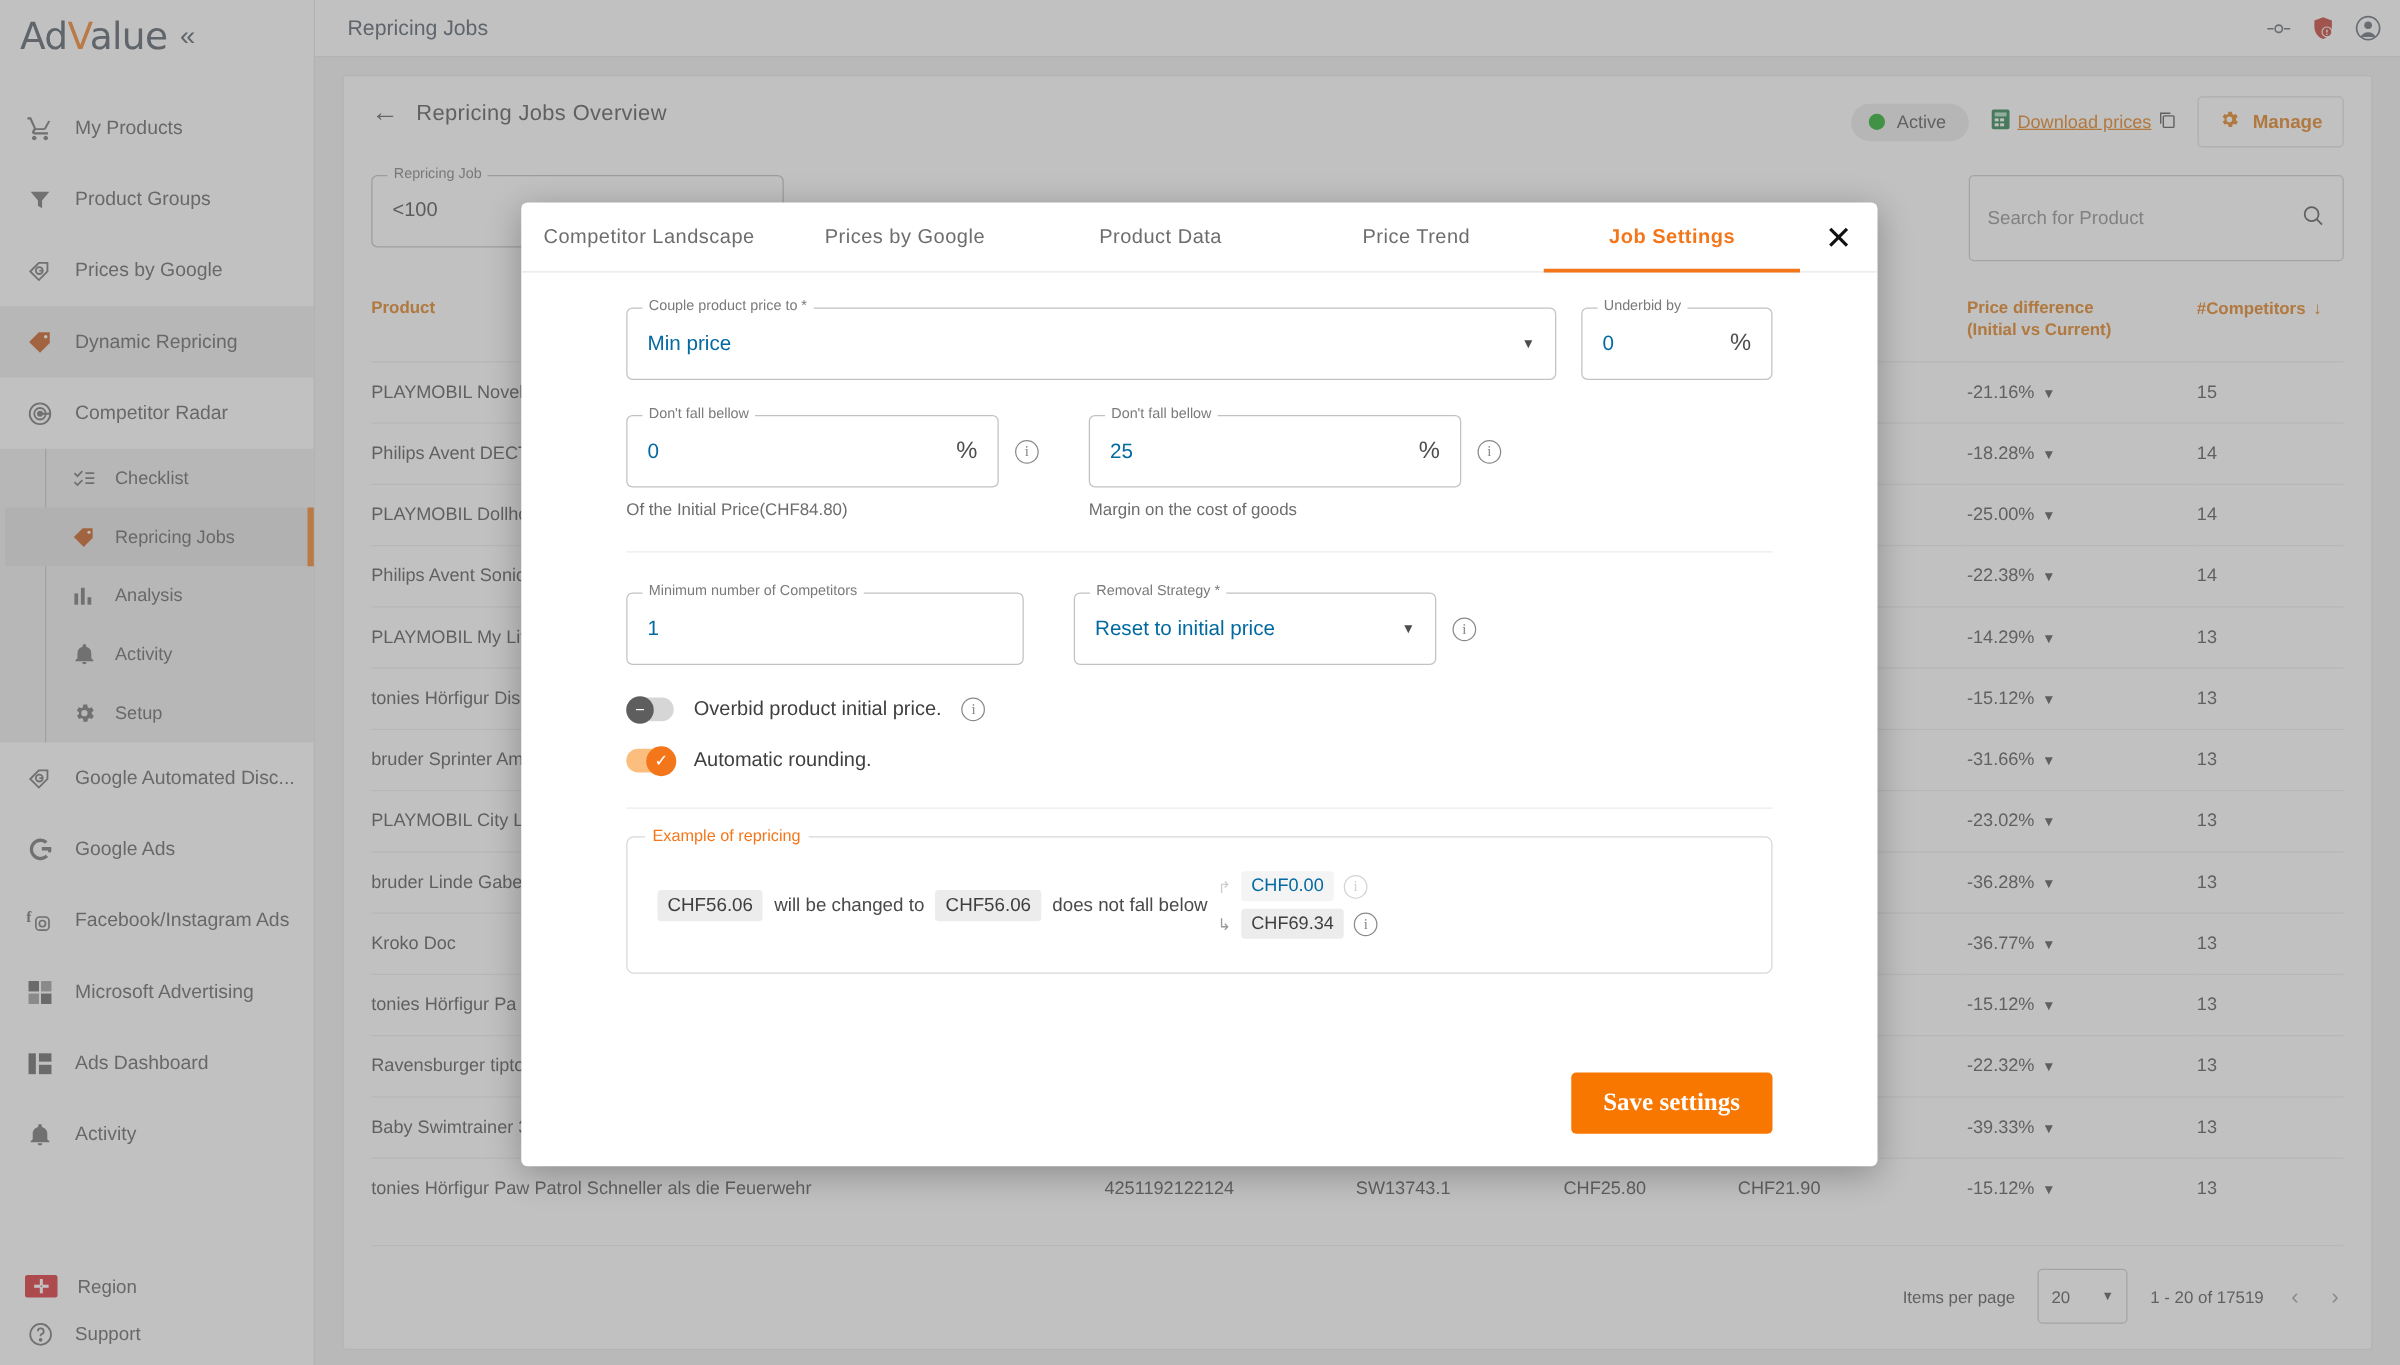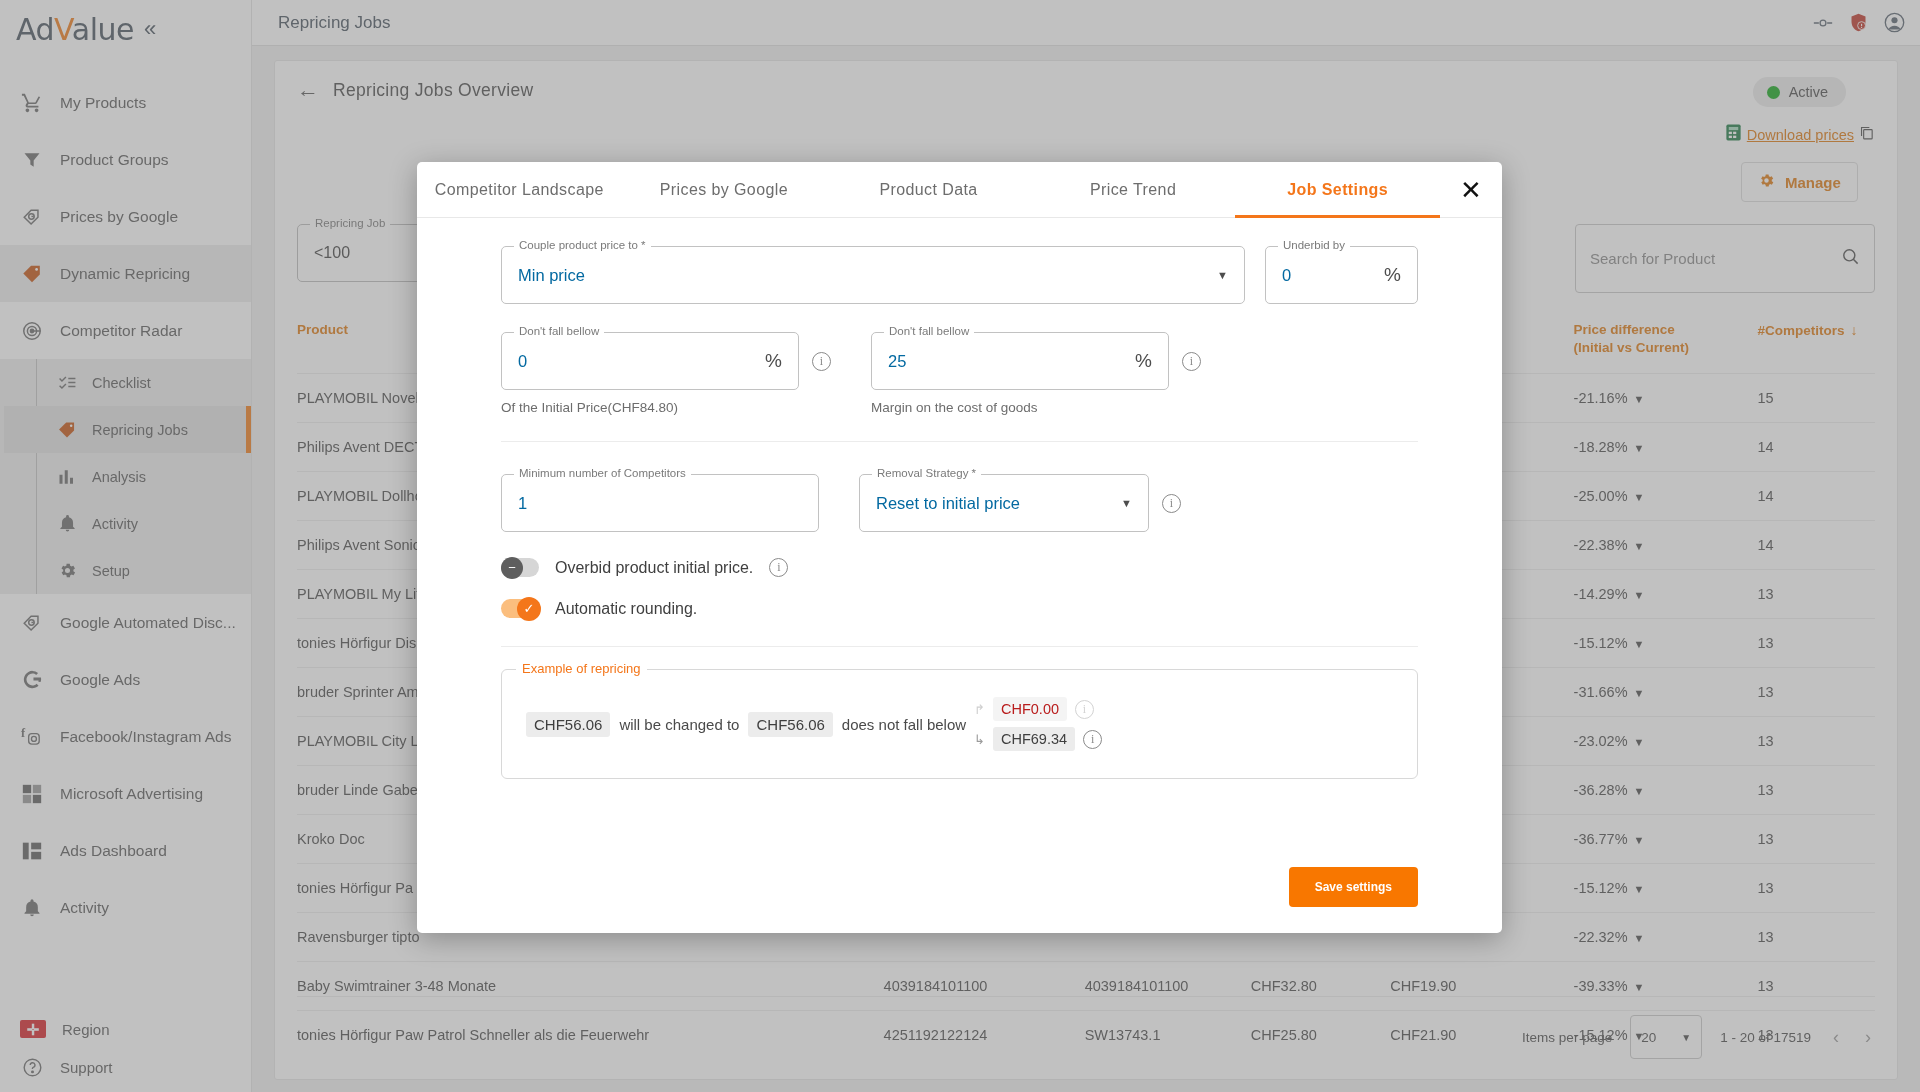--- a/index.html
+++ b/index.html
@@ -102,21 +102,21 @@
     background: #f0f0f0; padding: 14px 22px 0 22px;
   }
   .card {
     background: #fff; border: 1px solid #e6e6e6; border-radius: 3px;
     height: 1020px; position: relative; padding: 18px 22px 0 22px;
   }
   .card-head { display: flex; align-items: flex-start; }
   .back-row { display: flex; align-items: center; gap: 14px; cursor: pointer; }
   .back-arrow { font-size: 22px; color: #5a5a5a; line-height: 1; }
   .overview-title { font-size: 17.5px; color: #4d4d4d; letter-spacing: .3px; }
-  .head-right { margin-left: auto; display: flex; align-items: center; gap: 16px; margin-top: -2px; flex-direction: column; }
+  .head-right { margin-left: auto; display: flex; align-items: center; gap: 16px; margin-top: -2px; }
   .status-chip {
     display: flex; align-items: center; gap: 9px;
     background: #eaeaea; border-radius: 18px; padding: 7px 18px 7px 14px;
     font-size: 14.5px; color: #4d4d4d;
   }
   .dot-green { width: 13px; height: 13px; border-radius: 50%; background: #15a81d; }
   .dl-link { display: flex; align-items: center; gap: 4px; cursor: pointer; }
   .dl-text { color: #e07a12; text-decoration: underline; font-size: 14.5px; }
   .copy-ico { color: #4d4d4d; }
   .manage-btn {
@@ -243,32 +243,32 @@
     margin-top: 22px; border: 1px solid #d8d8d8; border-radius: 6px;
     height: 110px; position: relative; padding: 0 24px;
     display: flex; align-items: center;
   }
   .example .legend {
     position: absolute; top: -9px; left: 14px; background: #fff;
     padding: 0 6px; font-size: 13px; color: #f4761a;
   }
   .ex-line { display: flex; align-items: center; gap: 9px; font-size: 15px; color: #4a4a4a; flex-wrap: nowrap; }
   .chip { background: #ececec; border-radius: 3px; padding: 4px 8px; color: #3f3f3f; }
-  .chip.muted { background: #f4f4f4; color: #b91c1c; }
+  .chip.muted { background: #f4f4f4; color: #0369a1; }
   .ex-right { margin-left: 8px; display: flex; flex-direction: column; gap: 6px; }
   .ex-sub { display: flex; align-items: center; gap: 8px; font-size: 14.5px; }
   .bend { color: #9a9a9a; font-size: 13px; }
   .bend.muted { color: #cfcfcf; }
   .info-ico.muted { border-color: #d3d3d3; color: #d3d3d3; }
 
   .modal-foot { padding: 0 84px 26px 84px; display: flex; justify-content: flex-end; }
   .save-btn {
     background: #f87700; color: #fff; border: none; border-radius: 4px;
-    padding: 13px 26px; font-size: 12px; font-weight: bold; cursor: pointer;
-    font-family: Liberation Sans, sans-serif;
+    padding: 13px 26px; font-size: 20px; font-weight: bold; cursor: pointer;
+    font-family: Liberation Serif, serif;
   }
 </style>
 </head>
 <body>
 
 <div id="root">
 
   <div class="app-layer">
 
     <div class="sidebar">

